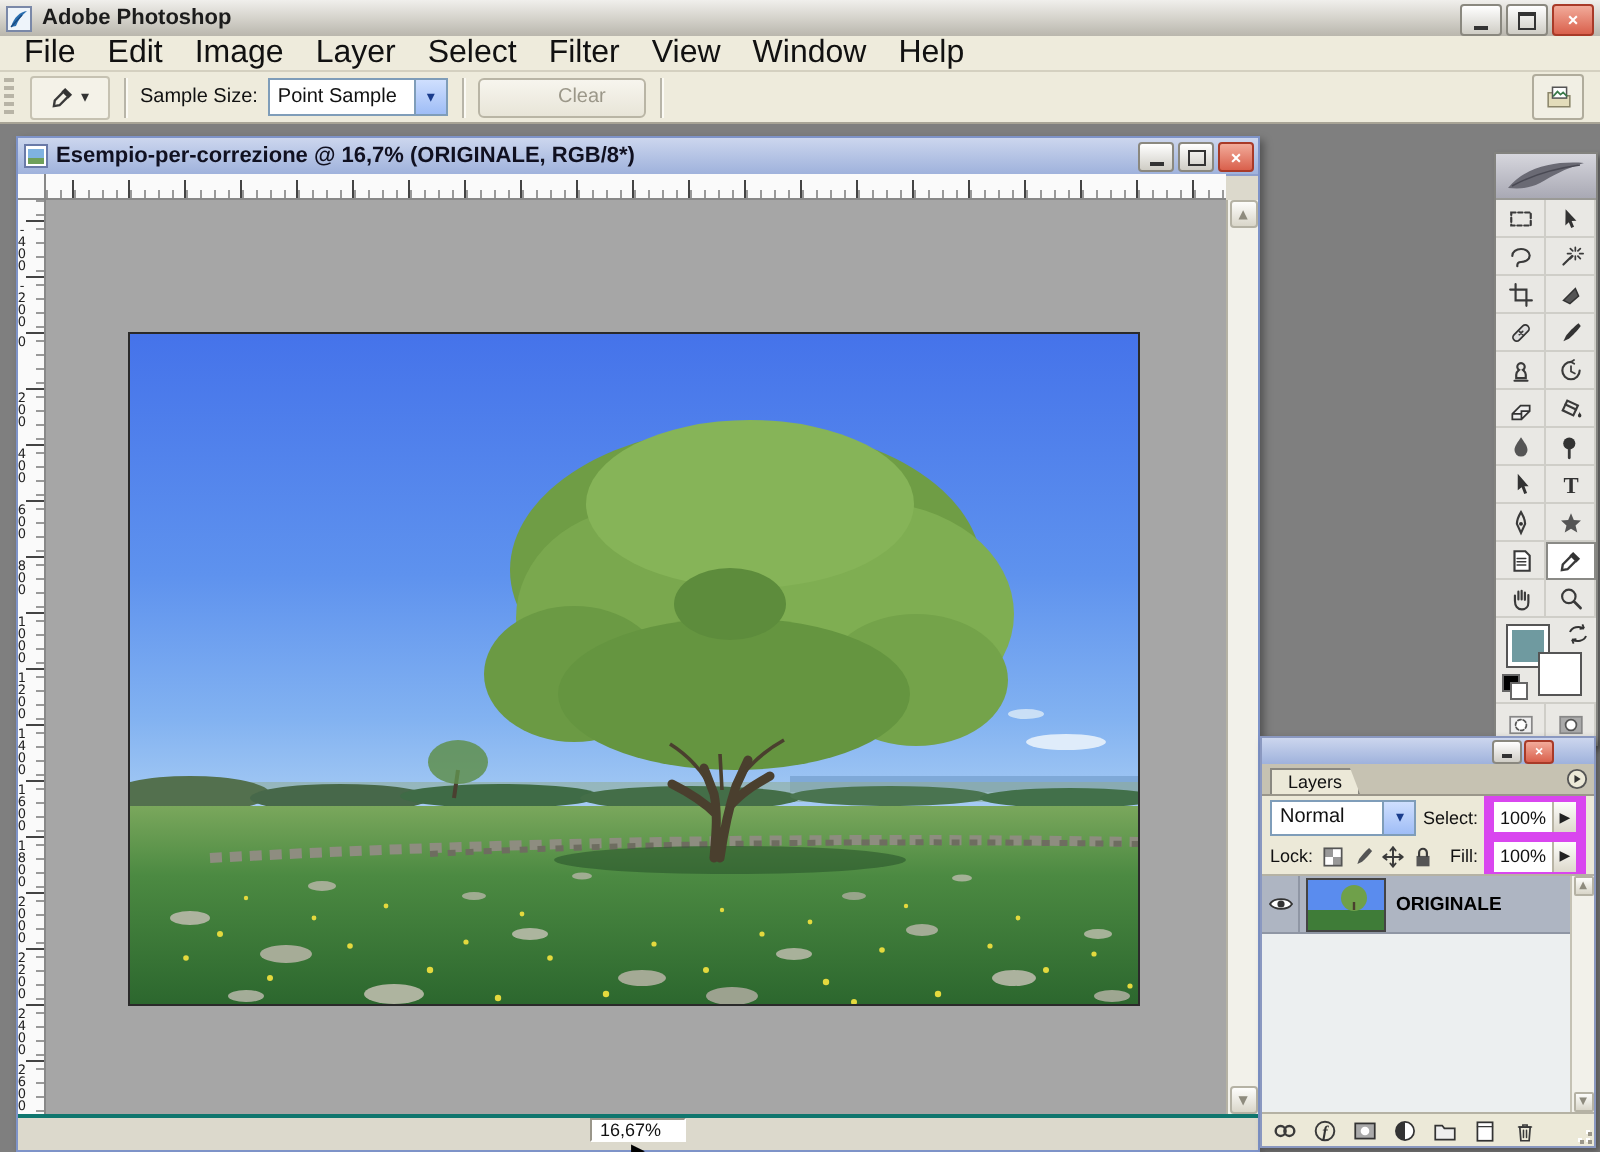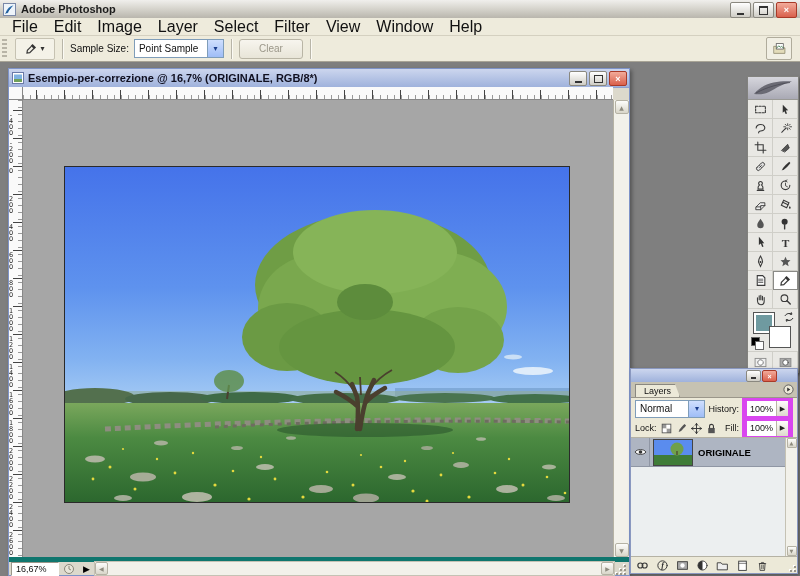--- a/index.html
+++ b/index.html
@@ -33,21 +33,21 @@
   .sep{width:1px;height:20px;background:#b8b5a8;margin:0 7px;box-shadow:1px 0 0 #fbfaf4;}
   .opt-label{font-size:10px;color:#111;margin-right:5px;}
   .combo{display:flex;align-items:center;height:17px;border:1px solid #7f9db9;background:#fff;}
   .combo .combo-value{font-size:10px;color:#111;padding:0 4px;flex:1;white-space:nowrap;}
   .combo .combo-btn{width:15px;height:100%;background:linear-gradient(180deg,#cfdffe,#9fbdf6);
     border-left:1px solid #7f9db9;display:flex;align-items:center;justify-content:center;
     font-family:"DejaVu Sans",sans-serif;font-size:8px;color:#1a3c8c;}
   #sample-combo{width:88px;}
   .clear-btn{height:18px;width:62px;border:1px solid #b9b5a5;border-radius:3px;
     background:linear-gradient(180deg,#f7f5ee,#e8e5d8);color:#9b9789;font-size:10px;
-    display:flex;align-items:center;justify-content:center;}
+    display:flex;align-items:center;justify-content:center;padding-left:20px;}
   .flexspace{flex:1;}
   .filebrowser-btn{width:24px;height:21px;border:1px solid #b0ac9c;border-radius:2px;background:#f1efe4;
     display:flex;align-items:center;justify-content:center;margin-right:8px;}
   #palette-well{width:146px;height:26px;position:relative;
     background:linear-gradient(180deg,#a2a1aa,#83828b);border-top-left-radius:6px;}
   #well-tabs{position:absolute;left:6px;bottom:0;display:flex;height:16px;}
   .well-tab{font-size:9px;color:#222;background:linear-gradient(180deg,#e2ddcf,#cfcaba);
     border:1px solid #6e6c64;border-bottom:none;padding:2px 4px 0 4px;white-space:nowrap;overflow:hidden;
     clip-path:polygon(0 0,calc(100% - 4px) 0,100% 100%,0 100%);}
   
@@ -80,21 +80,21 @@
   #canvas{position:absolute;left:14px;top:31px;width:590px;height:457px;background:#a6a6a6;overflow:hidden;}
   #photo{position:absolute;left:41px;top:66px;width:504px;height:335px;border:1px solid #2a2a2a;}
   
   #vscroll{position:absolute;right:0;top:31px;width:16px;height:457px;background:#f2f1ea;
     border-left:1px solid #b5b2a4;box-sizing:border-box;display:flex;flex-direction:column;justify-content:space-between;align-items:center;}
   .scroll-arrow{width:14px;height:14px;background:linear-gradient(180deg,#fdfdfb,#d9d6c9);
     border:1px solid #b5b2a4;border-radius:2px;display:flex;align-items:center;justify-content:center;
     font-family:"DejaVu Sans",sans-serif;font-size:6px;color:#8e8b7e;box-sizing:border-box;}
   
   #statusbar{position:absolute;left:0;right:0;bottom:0;height:18px;background:#dcd9cc;
-    border-top:5px solid #0f766e;display:flex;align-items:center;padding:0 2px;box-sizing:border-box;}
+    border-top:2px solid #0f766e;display:flex;align-items:center;padding:0 2px;box-sizing:border-box;flex-direction:column;}
   .inset{background:#fff;border:1px solid #9a968a;border-bottom-color:#fff;border-right-color:#fff;
     font-size:9px;color:#111;display:flex;align-items:center;box-sizing:border-box;height:14px;}
   #zoom-box{width:48px;padding-left:4px;}
   #status-icon{width:12px;height:12px;margin:0 4px;}
   #doc-box{width:204px;justify-content:center;}
   #status-popup{font-family:"DejaVu Sans",sans-serif;font-size:9px;color:#000;margin:0 4px;}
   #hscroll{flex:1;height:15px;background:#f2f1ea;border:1px solid #c5c2b4;display:flex;
     align-items:center;justify-content:space-between;box-sizing:border-box;}
   .scroll-arrow.h{width:13px;height:13px;border-radius:2px;}
   .resize-grip{width:12px;height:14px;position:relative;}
@@ -660,21 +660,21 @@
       <svg id="lp-menu-btn" viewBox="0 0 12 12">
         <circle cx="6" cy="6" r="5" fill="#ece9d8" stroke="#555"></circle>
         <path d="M4.6 3.8 L8 6 L4.6 8.2 Z" fill="#333"></path>
       </svg>
     </div>
     <div class="lp-row" id="lp-blendrow">
       <div class="combo" id="blend-combo">
         <span class="combo-value">Normal</span>
         <span class="combo-btn">▾</span>
       </div>
-      <span class="small-label">History:</span>
+      <span class="small-label">Select:</span>
       <div class="val-box">
         <span class="v">100%</span>
         <span class="a">▶</span>
       </div>
     </div>
     <div class="lp-row" id="lp-lockrow">
       <span class="small-label">Lock:</span>
       <span id="lock-icons" style="display:flex;gap:1px;">
           <div class="lock-icon">
             <svg width="13" height="13" viewBox="0 0 12 12" fill="none" stroke="#3a3a3a" stroke-width="1" stroke-linecap="round">

